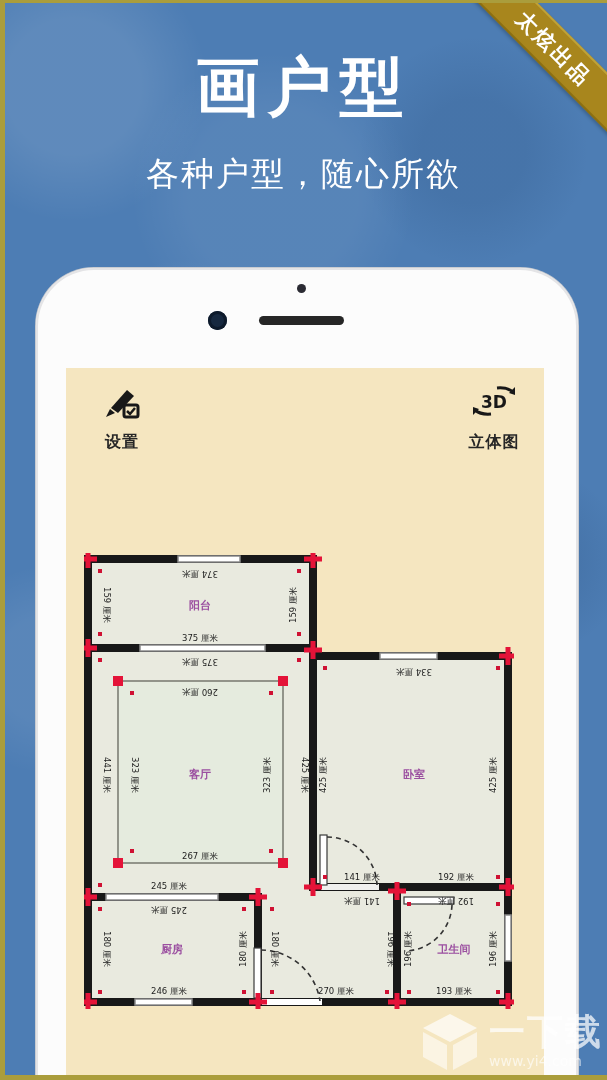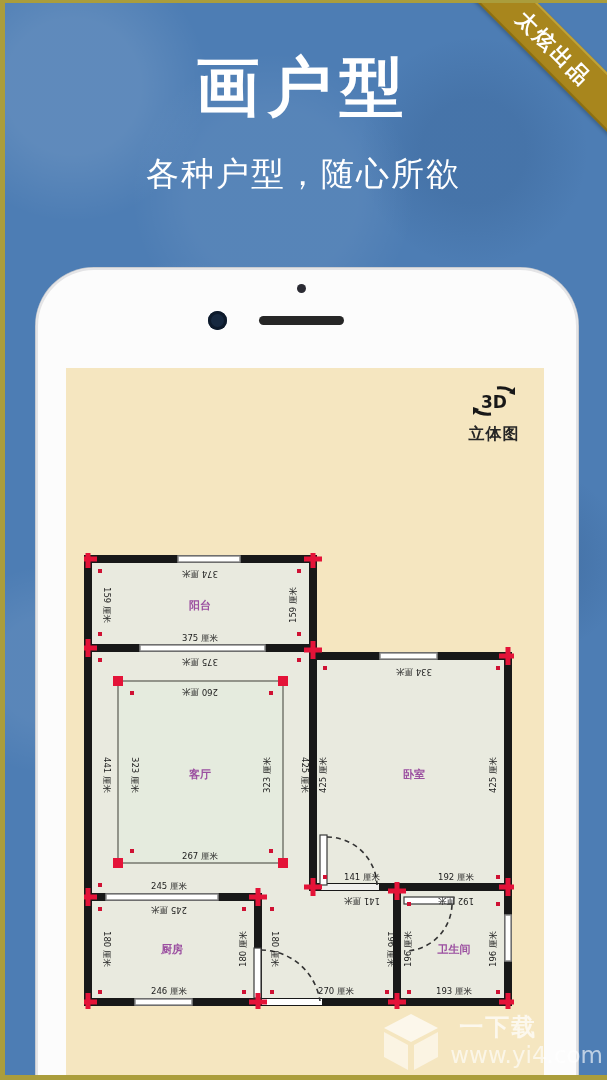--- a/index.html
+++ b/index.html
@@ -36,30 +36,30 @@
     background:#fcfcfc;border-radius:58px 58px 0 0;
     box-shadow:inset 0 0 0 2px #e4e4e6, 0 0 0 1px #c9ccd1;}
   .cam-dot{position:absolute;left:297px;top:284px;width:9px;height:9px;border-radius:50%;background:#2b2b33;}
   .cam-lens{position:absolute;left:208px;top:311px;width:19px;height:19px;border-radius:50%;
     background:#16283f;box-shadow:inset 0 0 0 3px #0d1a2b;}
   .speaker{position:absolute;left:259px;top:316px;width:85px;height:9px;border-radius:5px;background:#262626;}
 
   .screen{position:absolute;left:66px;top:368px;width:478px;height:712px;background:#f5e6c0;}
 
   .tb-item{position:absolute;width:72px;height:64px;display:flex;flex-direction:column;
-    align-items:center;justify-content:flex-start;cursor:pointer;}
+    align-items:center;justify-content:flex-start;cursor:pointer;gap:8px;}
   .tb-label{font-size:16px;color:#262626;font-weight:700;letter-spacing:1px;margin-top:2px;}
   .tb-icon{height:40px;display:flex;align-items:center;justify-content:center;}
 
   .plan{position:absolute;left:84px;top:553px;width:430px;height:456px;}
 
   .watermark{position:absolute;right:4px;bottom:6px;z-index:50;display:flex;align-items:center;opacity:.85;}
   .wm-text{display:flex;flex-direction:column;align-items:flex-start;margin-left:6px;}
-  .wm-title{color:rgba(255,255,255,.85);font-size:24px;font-weight:800;letter-spacing:2px;line-height:1;margin-left:9px;}
-  .wm-url{color:rgba(255,255,255,.75);font-size:23px;margin-top:3px;}
+  .wm-title{color:rgba(255,255,255,.85);font-size:36px;font-weight:800;letter-spacing:2px;line-height:1;}
+  .wm-url{color:rgba(255,255,255,.75);font-size:14px;margin-top:3px;}
 
   svg text{font-family:"DejaVu Sans","Liberation Sans",sans-serif;}
   .dim{font-size:8.5px;fill:#1c1c1c;}
   .room-label{font-size:11px;fill:#9b4fa0;font-weight:700;}
 </style>
 </head>
 <body>
 
 <div class="canvas">
 
@@ -70,20 +70,31 @@
     <span>太炫出品</span>
   </div>
 
   <div class="phone"></div>
   <div class="cam-dot"></div>
   <div class="cam-lens"></div>
   <div class="speaker"></div>
 
   <div class="screen"></div>
 
+  <div class="tb-item" style="left:86px;top:382px;">
+    <div class="tb-icon">
+      <svg width="42" height="40" viewBox="0 0 42 40">
+        <polygon points="10,26 26,8 33,14 17,31" fill="#181818"></polygon>
+        <polygon points="9,27 5,35 14,31" fill="#181818"></polygon>
+        <rect x="23" y="23" width="14" height="12" rx="2" fill="none" stroke="#181818" stroke-width="3"></rect>
+        <polyline points="26,29 29,32 34,26" fill="none" stroke="#181818" stroke-width="2.5"></polyline>
+      </svg>
+    </div>
+    <div class="tb-label">设置</div>
+  </div>
 
 
   <div class="tb-item" style="left:458px;top:382px;">
     <div class="tb-icon">
       <svg width="54" height="40" viewBox="0 0 54 40">
         <path d="M 30 6 A 16 9 0 0 1 46 10" fill="none" stroke="#181818" stroke-width="3"></path>
         <polygon points="48,13 42,11 48,5" fill="#181818"></polygon>
         <path d="M 24 32 A 16 9 0 0 1 8 28" fill="none" stroke="#181818" stroke-width="3"></path>
         <polygon points="6,25 12,27 6,33" fill="#181818"></polygon>
         <text x="27" y="26" text-anchor="middle" font-size="17" font-weight="800" fill="#181818">3D</text>

